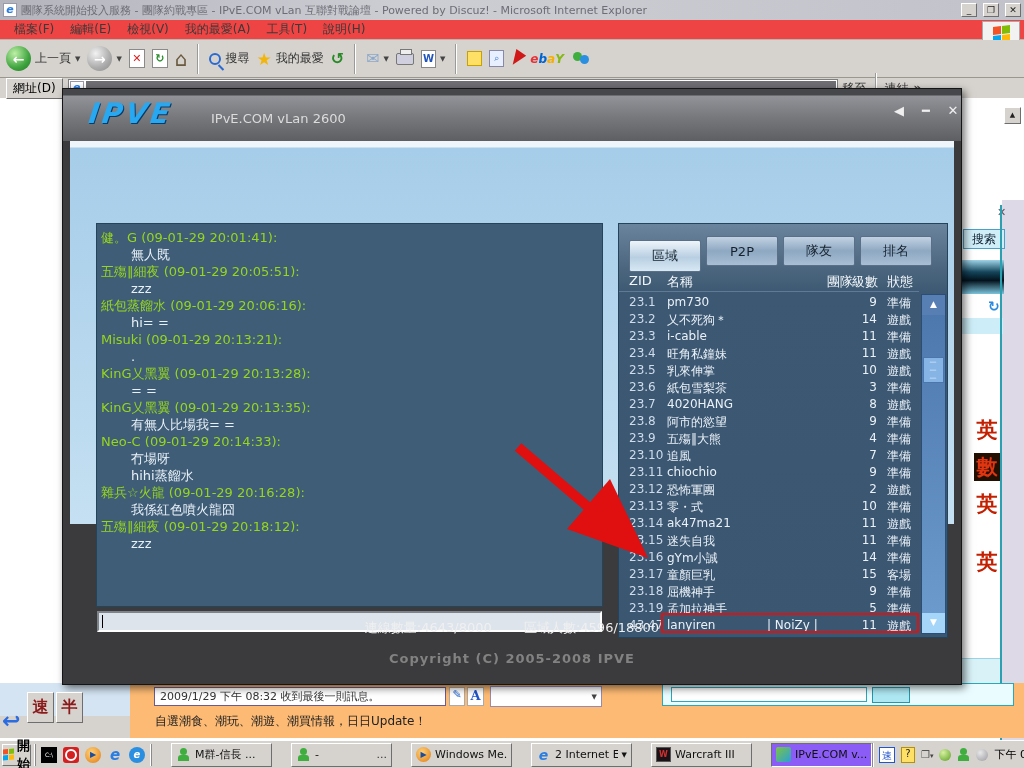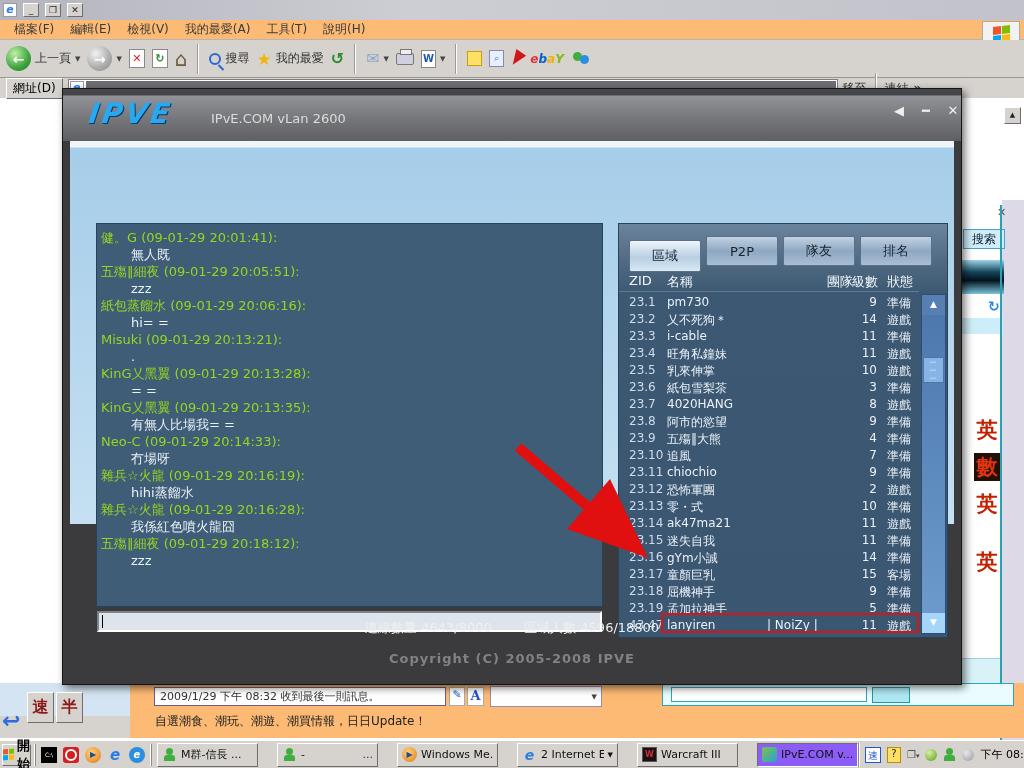--- a/index.html
+++ b/index.html
@@ -6,21 +6,21 @@
 html,body{width:1024px;height:768px;overflow:hidden}
 body{font-family:"DejaVu Sans",sans-serif;background:#fff;position:relative;font-size:12px}
 .abs{position:absolute}
 .bev-out{border:1px solid;border-color:#fff #6e6e6e #6e6e6e #fff;background:#d6d3ce}
 .dth{background-image:linear-gradient(45deg,rgba(0,0,0,.07) 25%,transparent 25%,transparent 75%,rgba(0,0,0,.07) 75%),linear-gradient(45deg,rgba(0,0,0,.07) 25%,transparent 25%,transparent 75%,rgba(0,0,0,.07) 75%);background-position:0 0,1px 1px;background-size:2px 2px}
 
 #titlebar{left:0;top:0;width:1024px;height:20px;background:linear-gradient(90deg,#b4b4bd,#cdcdd4 40%,#c2c2ca);display:flex;align-items:center;padding:0 3px;gap:4px}
 .ie-mini{width:14px;height:14px;background:#fff;border:1px solid #99a;color:#2a7de1;font:italic bold 11px "DejaVu Sans",sans-serif;text-align:center;line-height:12px}
 #titlebar .t{color:#6d6d76;font-size:11px;white-space:nowrap;overflow:hidden;flex:1}
 .wbtn{width:16px;height:14px;font-size:9px;line-height:12px;text-align:center;color:#222;margin-left:2px}
-#menubar{left:0;top:20px;width:1024px;height:20px;background:#fdba74;border-bottom:1px solid #b8b5b0;display:flex;align-items:center;padding-left:6px;gap:2px}
+#menubar{left:0;top:20px;width:1024px;height:20px;background:#ef4444;border-bottom:1px solid #b8b5b0;display:flex;align-items:center;padding-left:6px;gap:2px}
 .mi{padding:2px 8px;color:#3a3a3a;font-size:12px}
 #flagbox{left:982px;top:21px;width:38px;height:26px;background:#f2f2f2;border:1px solid #aaa;display:flex;align-items:center;justify-content:center}
 .winflag{display:inline-grid;grid-template:8px 8px/8px 8px;gap:1px;transform:skewY(-6deg)}
 .winflag i{display:block}
 .wf-r{background:#f35325}.wf-g{background:#81bc06}.wf-b{background:#05a6f0}.wf-y{background:#ffba08}
 #toolbar{left:0;top:40px;width:1024px;height:38px;background:#d6d3ce;border-bottom:1px solid #9a978f;display:flex;align-items:center;padding-left:6px;gap:7px}
 .tsep{width:2px;height:30px;border-left:1px solid #9a9a9a;border-right:1px solid #fff;margin:0 3px}
 .tbit{display:inline-flex;align-items:center;gap:4px;color:#333;font-size:12px}
 .sphere{display:inline-flex;align-items:center;justify-content:center;width:25px;height:25px;border-radius:50%;color:#fff;font-weight:bold;font-size:14px}
 .sp-green{background:radial-gradient(circle at 35% 30%,#bdf0a6,#3fa43f 60%,#1d7a1d)}
@@ -128,21 +128,21 @@
 .cmd-icon{background:#000;color:#fff;font-size:6px}
 .cmd-icon::after{content:"C:\\"}
 .red-app-icon{background:#d42020;border-radius:3px;position:relative}
 .red-app-icon::after{content:"";width:8px;height:8px;border:2px solid #fff;border-radius:50%}
 .media-player-icon{background:radial-gradient(circle at 40% 35%,#ffd27a,#e07a10);border-radius:50%;color:#1c4ea0;font-size:8px}
 .media-player-icon::after{content:"▶"}
 .ie-icon{color:#2a7de1;font:italic bold 15px "DejaVu Sans",sans-serif}
 .ie-icon::after{content:"e"}
 .msn-explorer-icon{background:#2a8fe0;border-radius:50%;color:#fff;font:italic bold 10px "DejaVu Sans",sans-serif}
 .msn-explorer-icon::after{content:"e"}
-#taskbtns{display:flex;gap:19px;margin-left:2px}
+#taskbtns{display:flex;gap:19px;margin-left:16px}
 .tbtn{width:101px;height:24px;display:flex;align-items:center;gap:4px;padding:0 4px;font-size:11px;color:#111;overflow:hidden}
 .tbtn.act{background:#8b5cf6;border-color:#6e6e6e #fff #fff #6e6e6e}
 .tlabel{white-space:nowrap;overflow:hidden;flex:1}
 .tsfx{color:#333}
 .tdrop{font-size:7px}
 .ticon{width:15px;height:15px;flex:0 0 15px;display:inline-flex;align-items:center;justify-content:center}
 .ti-msn{position:relative}
 .ti-msn::before{content:"";position:absolute;left:4px;top:1px;width:7px;height:7px;border-radius:50%;background:#3fae3f}
 .ti-msn::after{content:"";position:absolute;left:2px;top:8px;width:11px;height:6px;border-radius:3px 3px 0 0;background:#3fae3f}
 .ti-wmp{background:radial-gradient(circle at 40% 35%,#ffd27a,#e07a10);border-radius:50%;color:#1c4ea0;font-size:8px}
@@ -163,20 +163,21 @@
 #tray-msn::before{content:"";position:absolute;left:3px;top:0;width:7px;height:7px;border-radius:50%;background:#3fae3f}
 #tray-msn::after{content:"";position:absolute;left:1px;top:7px;width:11px;height:6px;border-radius:3px 3px 0 0;background:#3fae3f}
 #tray-snd{background:radial-gradient(circle at 35% 30%,#e8e8e8,#9a9aa2)}
 #clock{font-size:11px;color:#000;white-space:nowrap}
 </style>
 </head>
 <body>
 
 <div class="abs" id="titlebar">
   <span class="ie-mini">e</span>
+  <span class="t">團隊系統開始投入服務 - 團隊約戰專區 - IPvE.COM vLan 互聯對戰論壇 - Powered by Discuz! - Microsoft Internet Explorer</span>
   <span class="wbtn bev-out">_</span>
   <span class="wbtn bev-out">❐</span>
   <span class="wbtn bev-out">✕</span>
 </div>
 
 <div class="abs" id="menubar">
     <span id="menubar-items" style="display:flex">
       <span class="mi">檔案(F)</span>
       <span class="mi">編輯(E)</span>
       <span class="mi">檢視(V)</span>
@@ -303,21 +304,20 @@
           <div class="cname">紙包蒸餾水 (09-01-29 20:06:16):</div>
           <div class="cmsg">hi= =</div>
           <div class="cname">Misuki (09-01-29 20:13:21):</div>
           <div class="cmsg">.</div>
           <div class="cname">KinG乂黑翼 (09-01-29 20:13:28):</div>
           <div class="cmsg">= =</div>
           <div class="cname">KinG乂黑翼 (09-01-29 20:13:35):</div>
           <div class="cmsg">有無人比場我= =</div>
           <div class="cname">Neo-C (09-01-29 20:14:33):</div>
           <div class="cmsg">冇場呀</div>
-          <div class="cname">雜兵☆火龍 (09-01-29 20:16:19):</div>
           <div class="cmsg">hihi蒸餾水</div>
           <div class="cname">雜兵☆火龍 (09-01-29 20:16:28):</div>
           <div class="cmsg">我係紅色噴火龍囧</div>
           <div class="cname">五殤‖細夜 (09-01-29 20:18:12):</div>
           <div class="cmsg">zzz</div>
         </div>
       </div>
     <div class="abs" id="chat-in">
         <i></i>
       </div>

